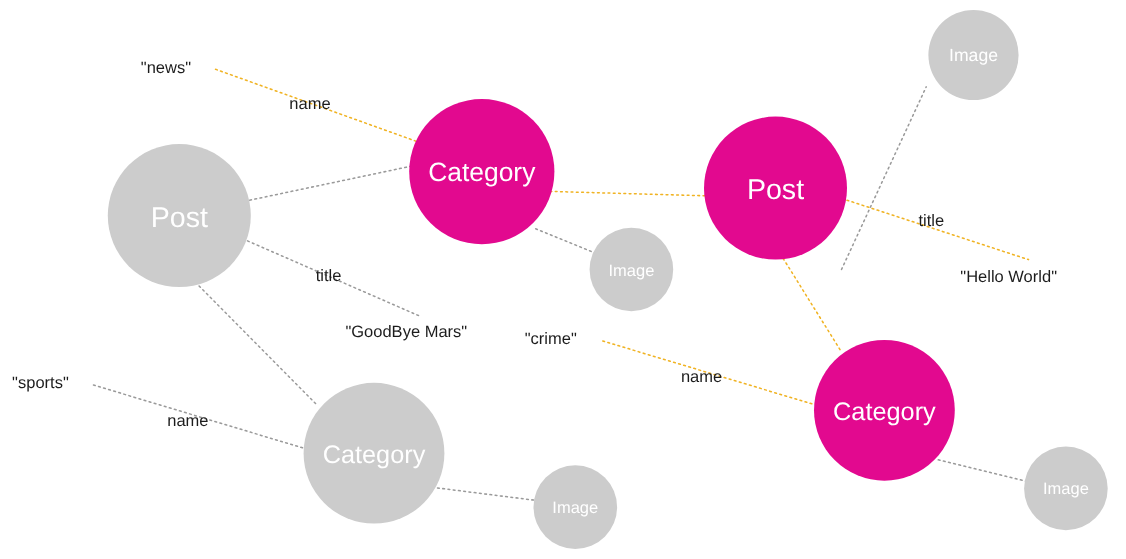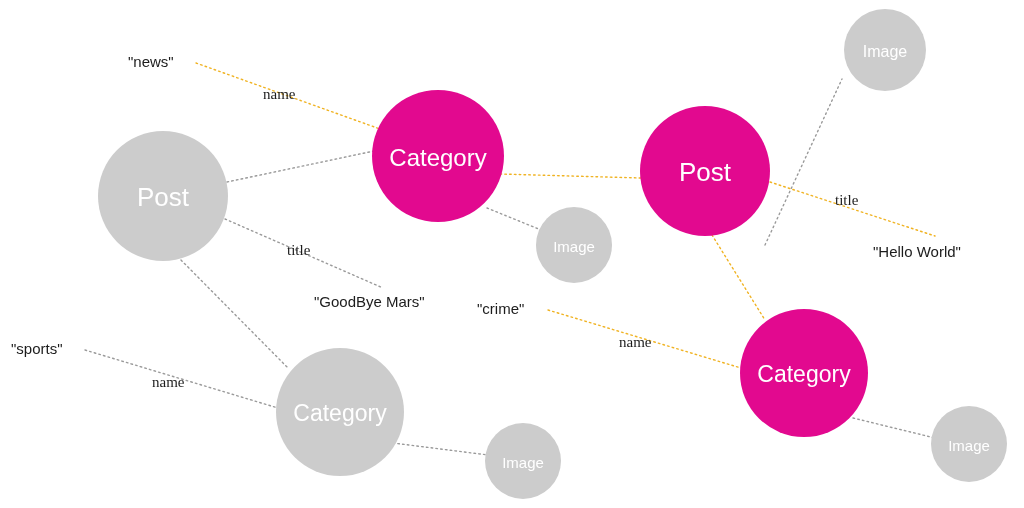--- a/index.html
+++ b/index.html
@@ -37,21 +37,20 @@
   }
   .prop-label, .value-label {
     position: absolute;
     font-family: "Liberation Sans", sans-serif;
     color: #1c1c1c;
     white-space: nowrap;
     line-height: 1;
   }
   .prop-label {
     font-size: 15px;
-    font-family: Liberation Serif, serif;
   }
   .value-label {
     font-size: 15px;
   }
 </style>
 </head>
 <body>
 
 <div id="stage">
   <svg id="graph-svg" viewBox="0 0 1024 508" xmlns="http://www.w3.org/2000/svg">

